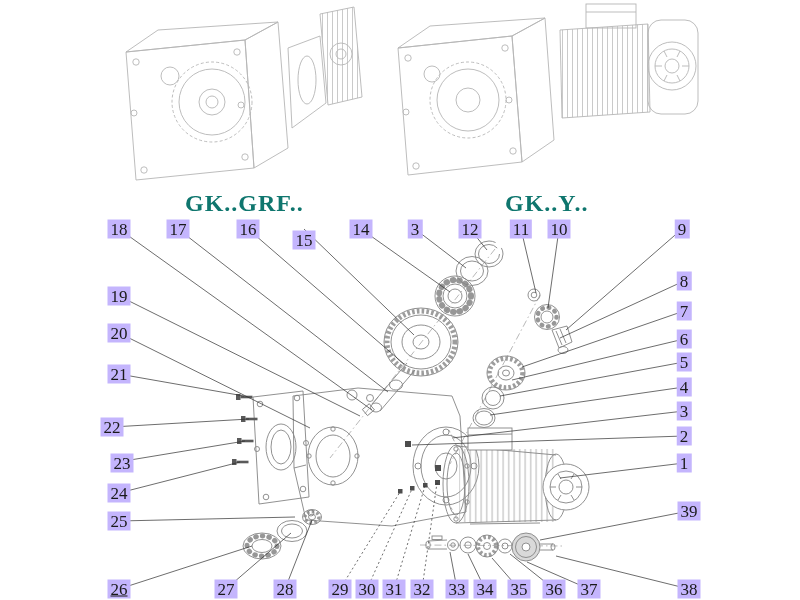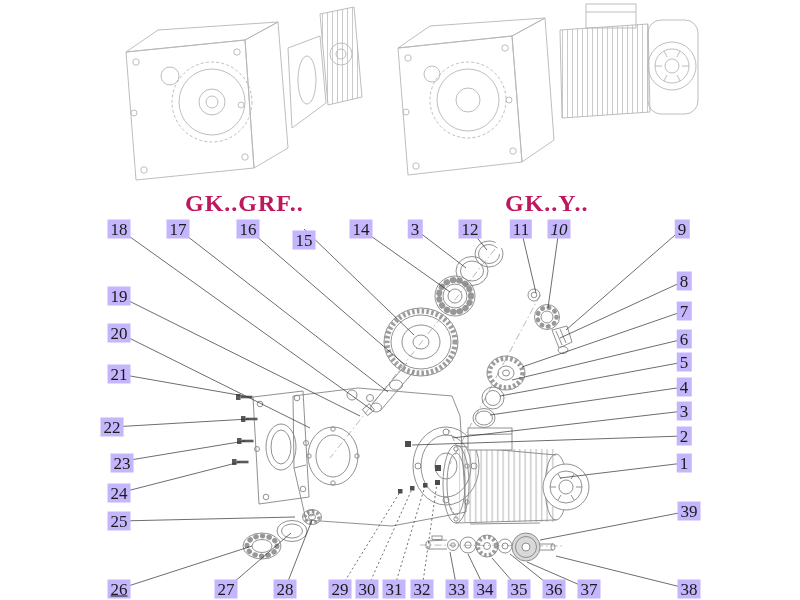--- a/index.html
+++ b/index.html
@@ -16,21 +16,21 @@
   }
   .art {
     position: absolute;
     left: 0; top: 0;
   }
   .model-title {
     position: absolute;
     font-weight: bold;
     font-size: 24px;
     letter-spacing: 1px;
-    color: #be185d;
+    color: #0f766e;
     white-space: nowrap;
   }
   .title-left  { left: 185px; top: 190px; }
   .title-right { left: 505px; top: 190px; }
   #callouts {
     position: absolute;
     left: 0; top: 0; width: 800px; height: 600px;
     pointer-events: none;
   }
   .callout {
@@ -346,21 +346,21 @@
 
   <div id="callouts">
       <span class="callout" style="left: 119px; top: 229px;">18</span>
       <span class="callout" style="left: 178px; top: 229px;">17</span>
       <span class="callout" style="left: 248px; top: 229px;">16</span>
       <span class="callout" style="left: 304px; top: 240px;">15</span>
       <span class="callout" style="left: 361px; top: 229px;">14</span>
       <span class="callout" style="left: 415px; top: 229px;">3</span>
       <span class="callout" style="left: 470px; top: 229px;">12</span>
       <span class="callout" style="left: 521px; top: 229px;">11</span>
-      <span class="callout" style="left: 559px; top: 229px; font-style: italic;">10</span>
+      <span class="callout" style="left: 559px; top: 229px;">10</span>
       <span class="callout" style="left: 682px; top: 229px;">9</span>
       <span class="callout" style="left: 684px; top: 281px;">8</span>
       <span class="callout" style="left: 684px; top: 311px;">7</span>
       <span class="callout" style="left: 684px; top: 339px;">6</span>
       <span class="callout" style="left: 684px; top: 362px;">5</span>
       <span class="callout" style="left: 684px; top: 387px;">4</span>
       <span class="callout" style="left: 684px; top: 411px;">3</span>
       <span class="callout" style="left: 684px; top: 436px;">2</span>
       <span class="callout" style="left: 684px; top: 463px;">1</span>
       <span class="callout" style="left: 689px; top: 511px;">39</span>

